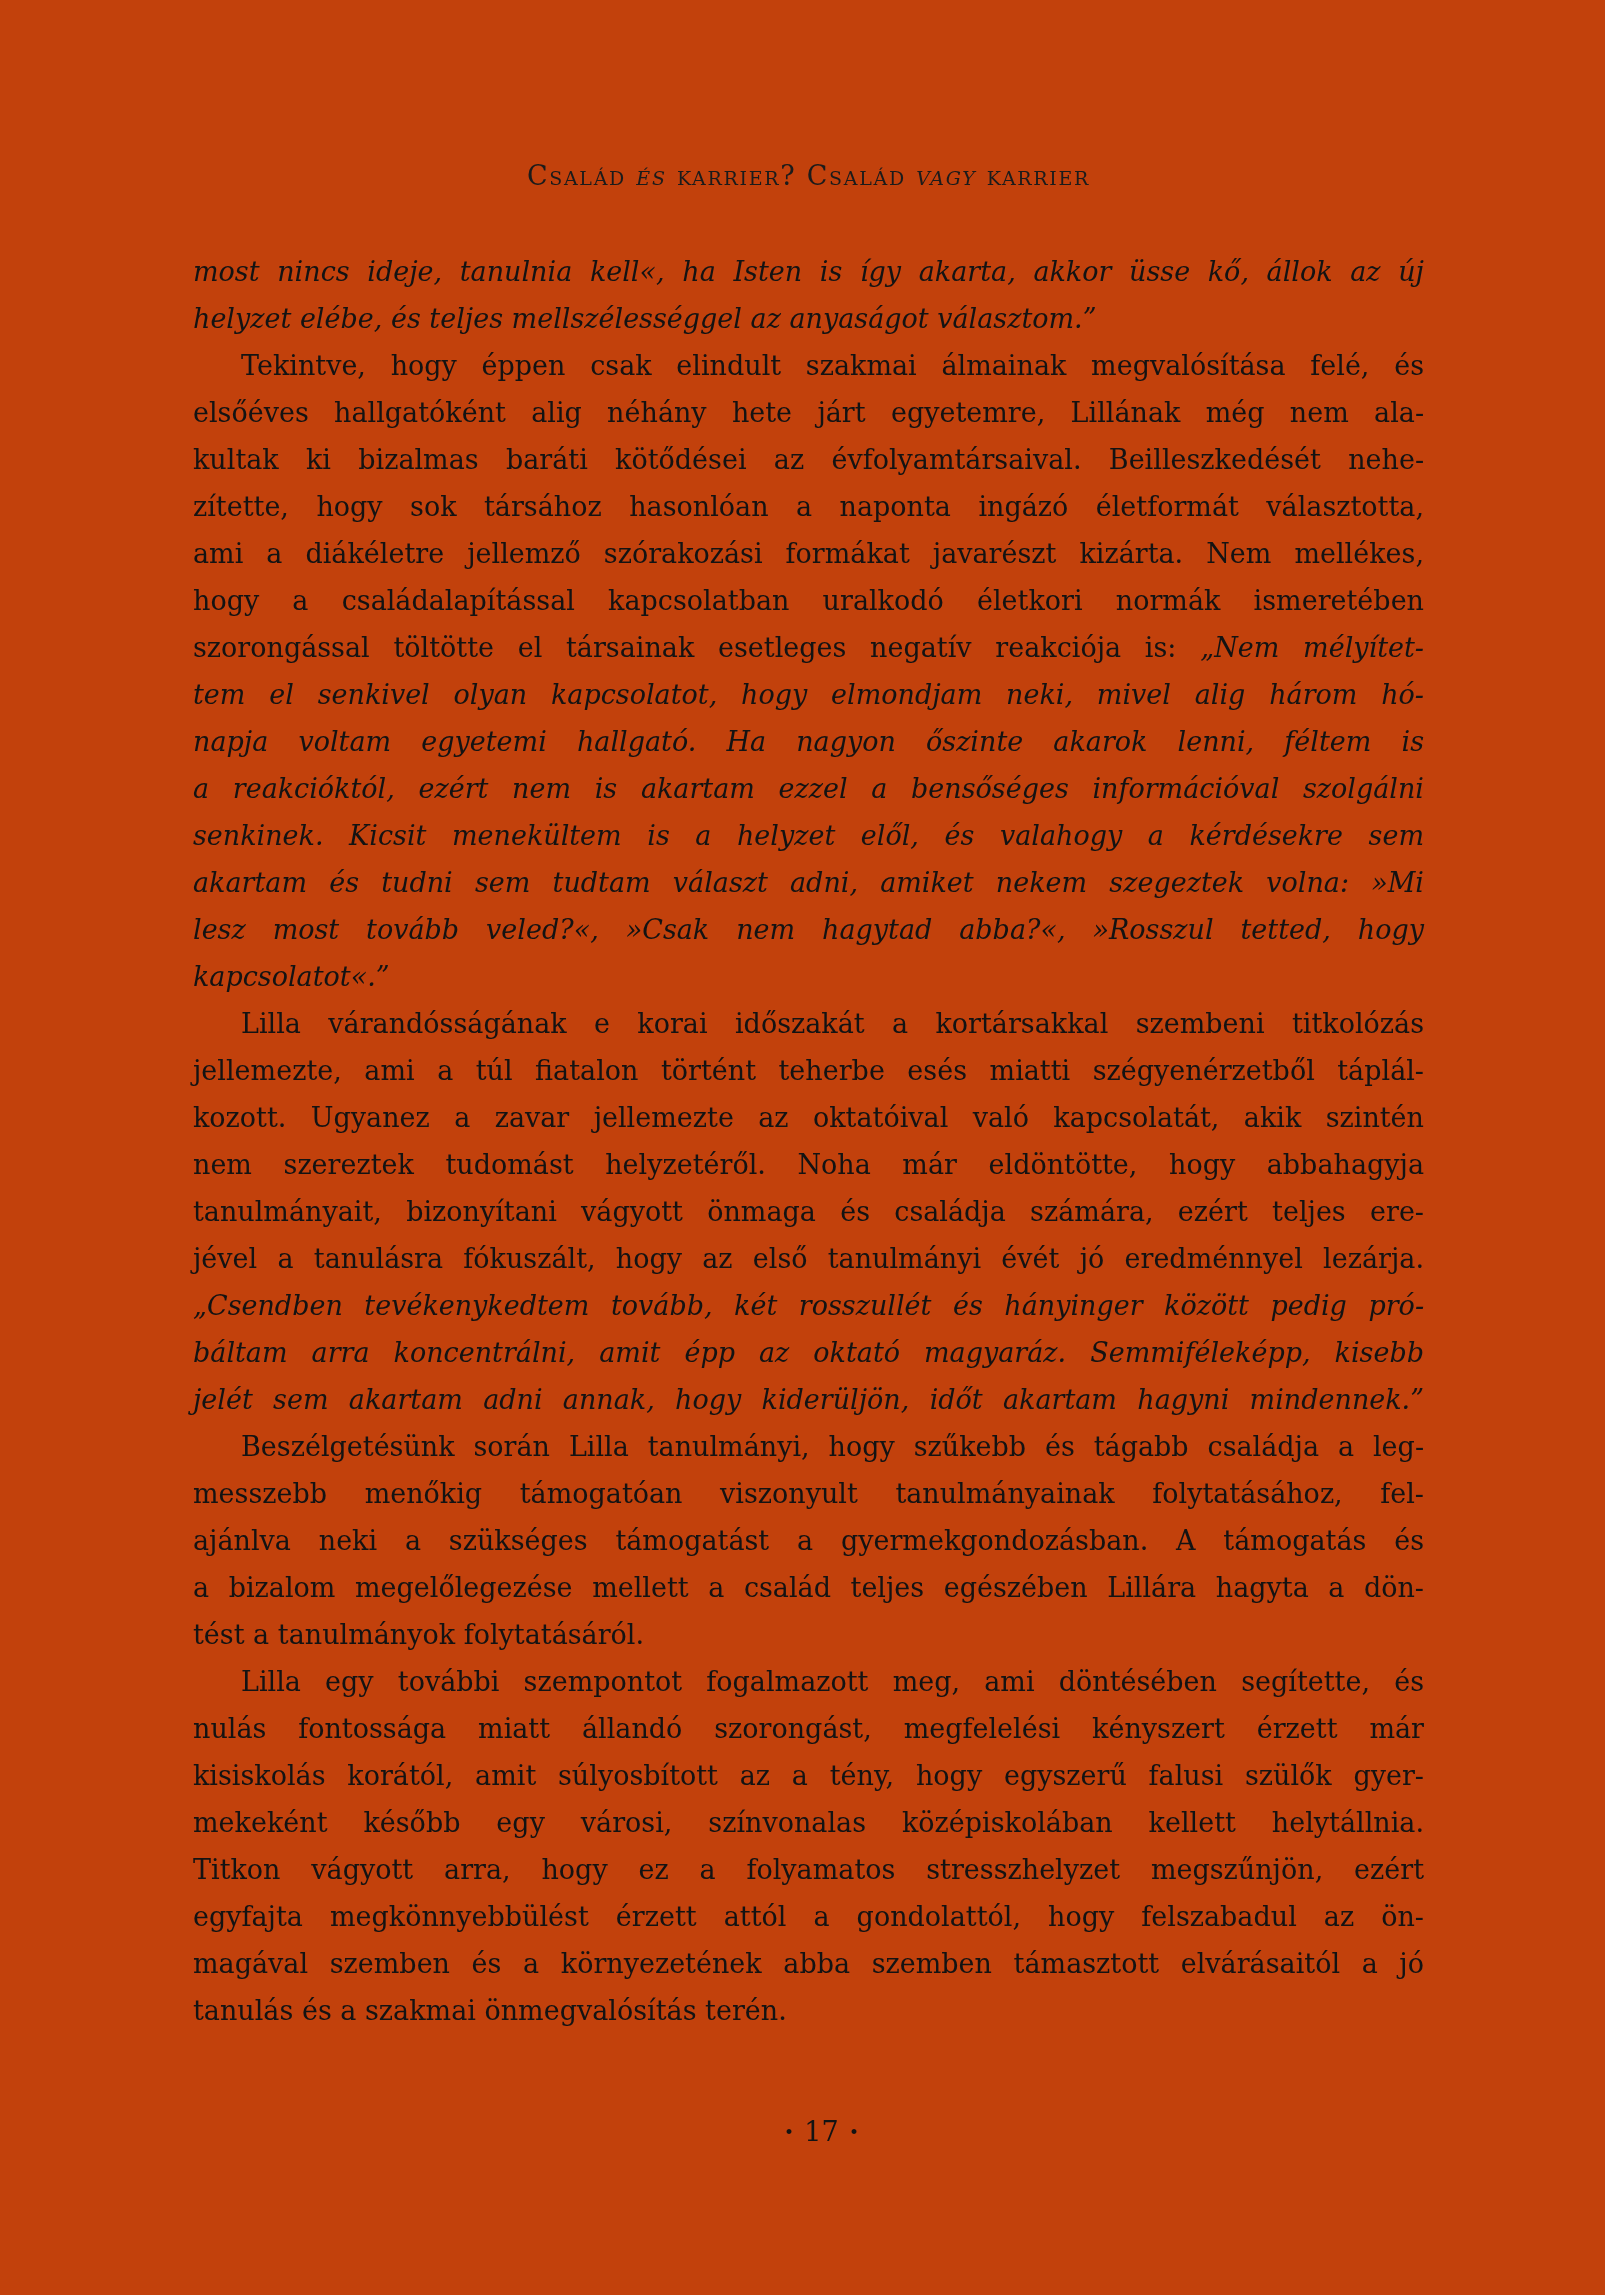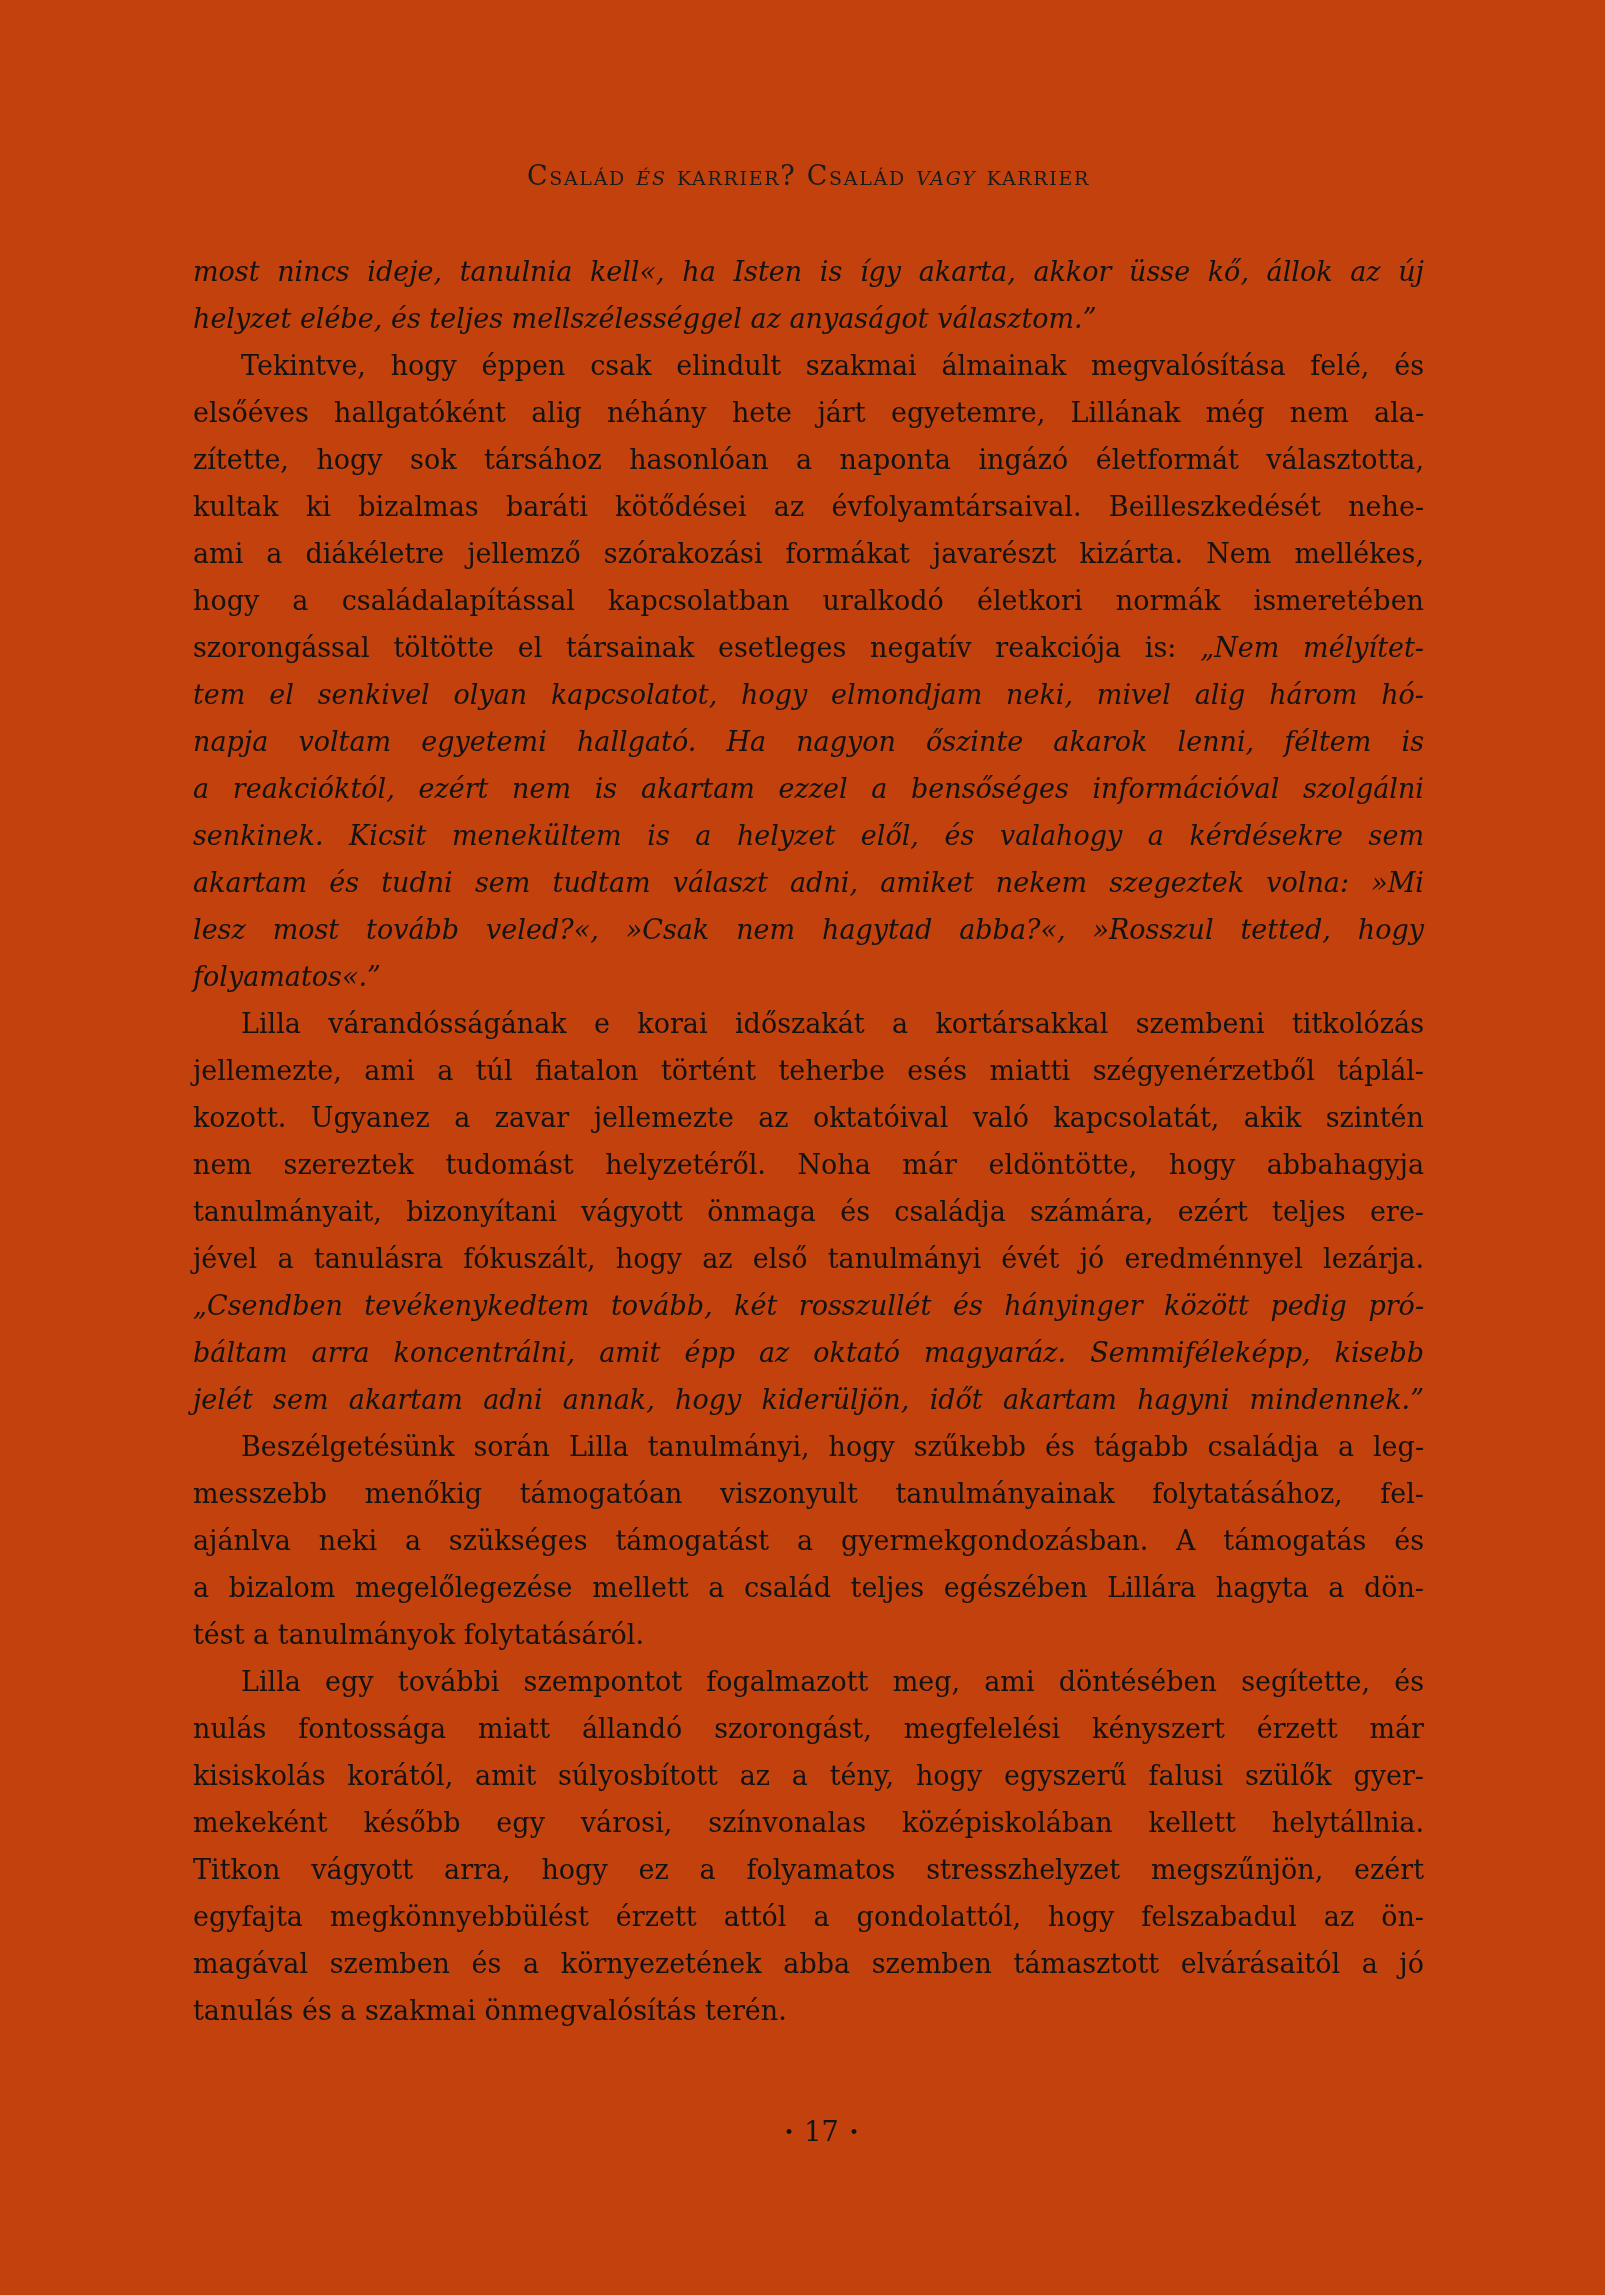--- a/index.html
+++ b/index.html
@@ -61,32 +61,32 @@
 </head>
 <body>
 
 <div class="page">
   <div class="running-header" id="hdr"><span>Család </span><span class="it">és</span><span> karrier? Család </span><span class="it">vagy</span><span> karrier</span></div>
   <div class="text-block" id="body-text">
       <div class="line"><span class="it">most nincs ideje, tanulnia kell«, ha Isten is így akarta, akkor üsse kő, állok az új</span></div>
       <div class="line last"><span class="it">helyzet elébe, és teljes mellszélességgel az anyaságot választom.”</span></div>
       <div class="line indent"><span>Tekintve, hogy éppen csak elindult szakmai álmainak megvalósítása felé, és</span></div>
       <div class="line"><span>elsőéves hallgatóként alig néhány hete járt egyetemre, Lillának még nem ala-</span></div>
+      <div class="line"><span>kultak ki bizalmas baráti kötődései az évfolyamtársaival. Beilleszkedését nehe-</span></div>
       <div class="line"><span>zítette, hogy sok társához hasonlóan a naponta ingázó életformát választotta,</span></div>
-      <div class="line"><span>kultak ki bizalmas baráti kötődései az évfolyamtársaival. Beilleszkedését nehe-</span></div>
       <div class="line"><span>ami a diákéletre jellemző szórakozási formákat javarészt kizárta. Nem mellékes,</span></div>
       <div class="line"><span>hogy a családalapítással kapcsolatban uralkodó életkori normák ismeretében</span></div>
       <div class="line"><span>szorongással töltötte el társainak esetleges negatív reakciója is: </span><span class="it">„Nem mélyítet-</span></div>
       <div class="line"><span class="it">tem el senkivel olyan kapcsolatot, hogy elmondjam neki, mivel alig három hó-</span></div>
       <div class="line"><span class="it">napja voltam egyetemi hallgató. Ha nagyon őszinte akarok lenni, féltem is</span></div>
       <div class="line"><span class="it">a reakcióktól, ezért nem is akartam ezzel a bensőséges információval szolgálni</span></div>
       <div class="line"><span class="it">senkinek. Kicsit menekültem is a helyzet elől, és valahogy a kérdésekre sem</span></div>
       <div class="line"><span class="it">akartam és tudni sem tudtam választ adni, amiket nekem szegeztek volna: »Mi</span></div>
       <div class="line"><span class="it">lesz most tovább veled?«, »Csak nem hagytad abba?«, »Rosszul tetted, hogy</span></div>
-      <div class="line last"><span class="it">folyamatos«.”</span></div>
+      <div class="line last"><span class="it">kapcsolatot«.”</span></div>
       <div class="line indent"><span>Lilla várandósságának e korai időszakát a kortársakkal szembeni titkolózás</span></div>
       <div class="line"><span>jellemezte, ami a túl fiatalon történt teherbe esés miatti szégyenérzetből táplál-</span></div>
       <div class="line"><span>kozott. Ugyanez a zavar jellemezte az oktatóival való kapcsolatát, akik szintén</span></div>
       <div class="line"><span>nem szereztek tudomást helyzetéről. Noha már eldöntötte, hogy abbahagyja</span></div>
       <div class="line"><span>tanulmányait, bizonyítani vágyott önmaga és családja számára, ezért teljes ere-</span></div>
       <div class="line"><span>jével a tanulásra fókuszált, hogy az első tanulmányi évét jó eredménnyel lezárja.</span></div>
       <div class="line"><span class="it">„Csendben tevékenykedtem tovább, két rosszullét és hányinger között pedig pró-</span></div>
       <div class="line"><span class="it">báltam arra koncentrálni, amit épp az oktató magyaráz. Semmiféleképp, kisebb</span></div>
       <div class="line"><span class="it">jelét sem akartam adni annak, hogy kiderüljön, időt akartam hagyni mindennek.”</span></div>
       <div class="line indent"><span>Beszélgetésünk során Lilla tanulmányi, hogy szűkebb és tágabb családja a leg-</span></div>

